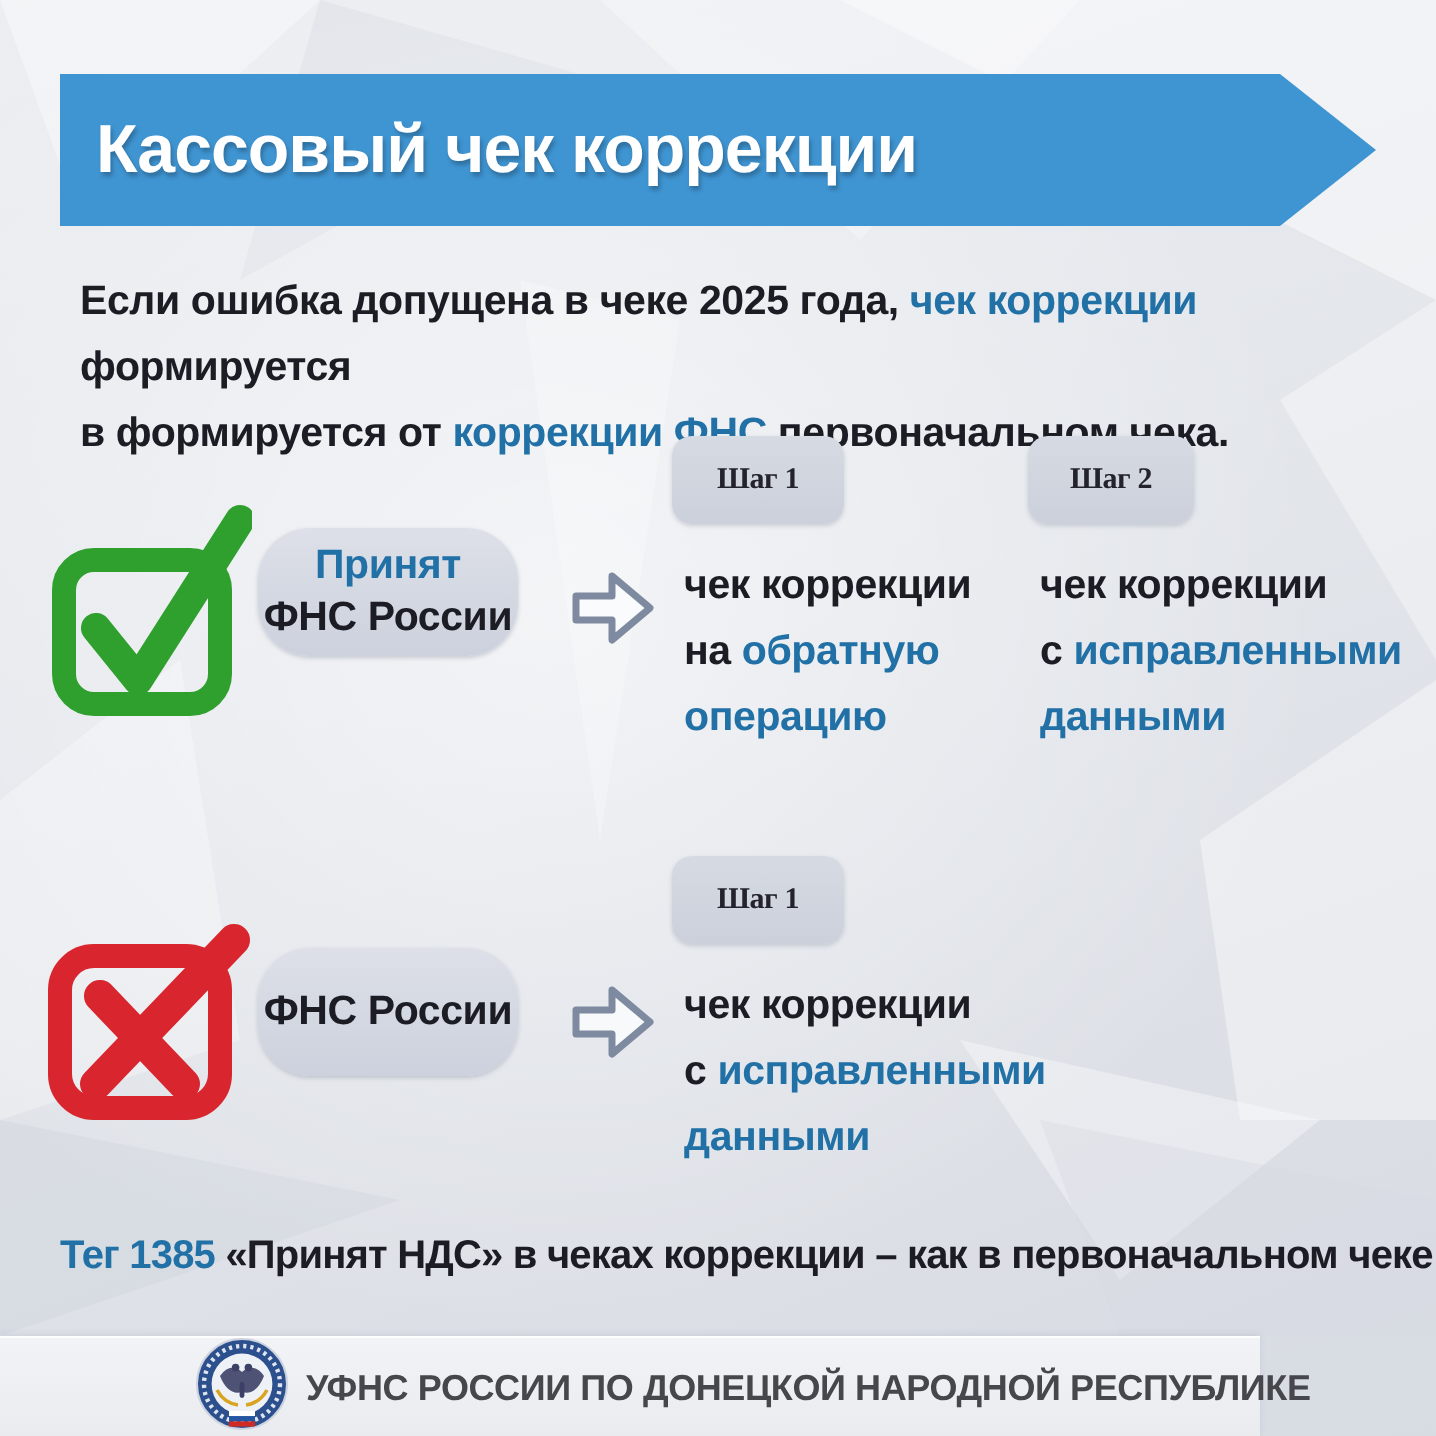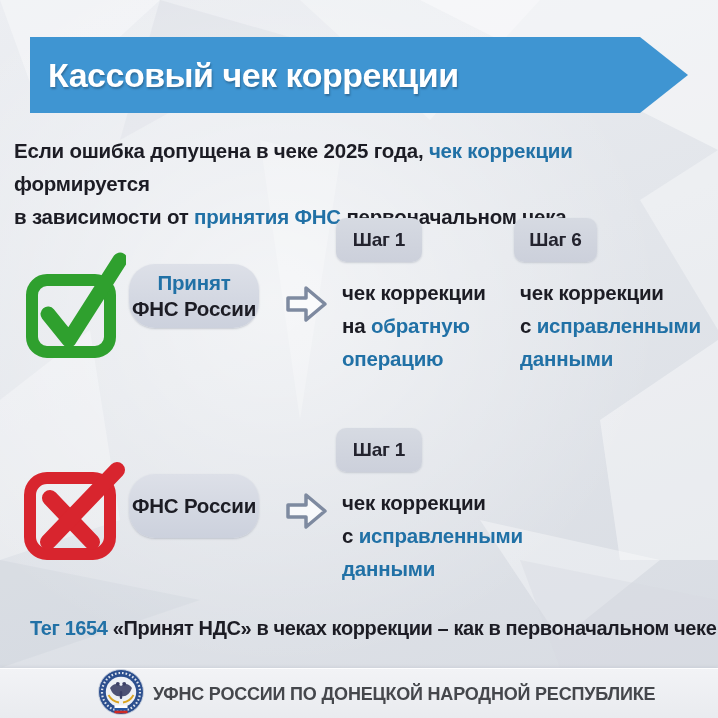--- a/index.html
+++ b/index.html
@@ -24,21 +24,21 @@
     clip-path:polygon(0 0,610px 0,100% 50%,610px 100%,0 100%);
   }
   .banner-title{
     position:absolute;left:48px;top:37px;height:71px;line-height:76px;
     font-size:34px;font-weight:700;color:#fff;letter-spacing:-.5px;
     text-shadow:1px 2px 2px rgba(20,40,60,.35);white-space:nowrap;
   }
 
   
   .intro{
-    position:absolute;left:14px;top:134px;width:672px;
+    position:absolute;left:40px;top:134px;width:672px;
     font-size:20.5px;font-weight:700;line-height:33px;
     color:var(--dark_text,#1c1c24);letter-spacing:-.2px;
   }
   .hl{color:var(--accent_blue,#2171a6);}
 
   
   .status-icon{position:absolute;}
 
   
   .badge{
@@ -50,40 +50,40 @@
     text-align:center;
   }
   .badge .b1{color:var(--accent_blue,#2171a6);}
   .badge .b2{color:var(--dark_text,#1c1c24);}
 
   .step-badge{
     position:absolute;height:44px;border-radius:10px;
     background:linear-gradient(180deg,#d6dae2 0%,var(--step_badge_bg,#ccd0db) 100%);
     box-shadow:0 1px 2px rgba(120,128,145,.3);
     display:flex;align-items:center;justify-content:center;
-    font-size:19px;font-weight:700;color:#23232e;letter-spacing:-.2px;
+    font-size:15px;font-weight:700;color:#23232e;letter-spacing:-.2px;font-family:Liberation Serif, serif;
   }
 
   .step-text{
     position:absolute;font-size:20.5px;font-weight:700;line-height:33px;
     color:var(--dark_text,#1c1c24);letter-spacing:-.2px;
   }
   .step-text .nrm{display:block;}
 
   .flow-arrow{position:absolute;}
 
   
   .footnote{
     position:absolute;left:30px;top:617px;width:680px;white-space:nowrap;
     font-size:20px;font-weight:700;color:var(--dark_text,#1c1c24);letter-spacing:-.4px;
   }
 
   
   .footer{
-    position:absolute;left:0;top:668px;width:718px;height:50px;
+    position:absolute;left:0;top:668px;width:630px;height:50px;
     background:linear-gradient(180deg,#f2f3f6 0%,#e9ebef 100%);
     border-top:1px solid rgba(255,255,255,.9);
     box-shadow:0 -1px 3px rgba(140,146,160,.18);
   }
   .footer-emblem{position:absolute;left:97px;top:-2px;}
   .footer-org{
     position:absolute;left:153px;top:0;height:50px;line-height:50px;
     font-size:18px;font-weight:700;color:var(--footer_text,#45474c);
     letter-spacing:-.2px;white-space:nowrap;
   }
@@ -106,21 +106,21 @@
     <polygon points="260,140 340,160 300,420" fill="rgba(255,255,255,0.25)"></polygon>
     <polygon points="520,560 718,600 718,668 560,668" fill="rgba(214,218,226,0.4)"></polygon>
   </svg>
   <div class="layer" id="glow"></div>
 
   <div class="banner"></div>
   <div class="banner-title">Кассовый чек коррекции</div>
 
   <div class="intro">
     <span>Если ошибка допущена в чеке 2025 года, </span><span class="hl">чек коррекции</span><span> формируется</span><br>
-    <span>в зависимости от </span><span class="hl">принятия ФНС</span><span> первоначальном чека.</span>
+    <span>в формируется от </span><span class="hl">коррекции ФНС</span><span> первоначальном чека.</span>
   </div>
 
   <svg class="status-icon" style="left:22px;top:248px;" width="104" height="112" viewBox="0 0 104 112" aria-hidden="true">
     <rect x="10" y="32" width="78" height="72" rx="15" fill="none" stroke="#2fa02e" stroke-width="12"></rect>
     <path d="M26 66 L47 92 L98 12" fill="none" stroke="#2fa02e" stroke-width="15" stroke-linecap="round" stroke-linejoin="round"></path>
   </svg>
 
   <div class="badge" style="left:129px;top:264px;">
     <span class="b1">Принят</span>
     <span class="b2">ФНС России</span>
@@ -129,21 +129,21 @@
   <svg class="flow-arrow" style="left:283px;top:283px;" width="46" height="42" viewBox="0 0 46 42" aria-hidden="true">
     <path d="M5 15 H23 V5 L42 21 L23 37 V27 H5 Z" fill="rgba(250,251,253,0.85)" stroke="#7e8aa0" stroke-width="3.5" stroke-linejoin="round"></path>
   </svg>
 
   <div class="step-badge" style="left:336px;top:218px;width:86px;">Шаг 1</div>
   <div class="step-text" style="left:342px;top:276px;width:168px;">
     <span class="nrm">чек коррекции</span>
     <span>на </span><span class="hl">обратную операцию</span>
   </div>
 
-  <div class="step-badge" style="left:514px;top:218px;width:83px;">Шаг 6</div>
+  <div class="step-badge" style="left:514px;top:218px;width:83px;">Шаг 2</div>
   <div class="step-text" style="left:520px;top:276px;width:196px;">
     <span class="nrm">чек коррекции</span>
     <span>с </span><span class="hl">исправленными данными</span>
   </div>
 
   <svg class="status-icon" style="left:22px;top:460px;" width="104" height="108" viewBox="0 0 104 108" aria-hidden="true">
     <rect x="8" y="18" width="80" height="76" rx="17" fill="none" stroke="#d8252e" stroke-width="12"></rect>
     <path d="M28 38 L70 82" fill="none" stroke="#d8252e" stroke-width="16" stroke-linecap="round"></path>
     <path d="M26 82 L95 10" fill="none" stroke="#d8252e" stroke-width="16" stroke-linecap="round"></path>
   </svg>
@@ -156,21 +156,21 @@
     <path d="M5 15 H23 V5 L42 21 L23 37 V27 H5 Z" fill="rgba(250,251,253,0.85)" stroke="#7e8aa0" stroke-width="3.5" stroke-linejoin="round"></path>
   </svg>
 
   <div class="step-badge" style="left:336px;top:428px;width:86px;">Шаг 1</div>
   <div class="step-text" style="left:342px;top:486px;width:196px;">
     <span class="nrm">чек коррекции</span>
     <span>с </span><span class="hl">исправленными данными</span>
   </div>
 
   <div class="footnote">
-    <span class="hl">Тег 1654</span><span> «Принят НДС» в чеках коррекции – как в первоначальном чеке</span>
+    <span class="hl">Тег 1385</span><span> «Принят НДС» в чеках коррекции – как в первоначальном чеке</span>
   </div>
 
   <div class="footer">
     <svg class="footer-emblem" width="48" height="52" viewBox="0 0 48 52" aria-hidden="true">
       <circle cx="24" cy="25" r="22.5" fill="#2c4f8e" stroke="#cdd4e0" stroke-width="1"></circle>
       <circle cx="24" cy="25" r="19" fill="none" stroke="#ffffff" stroke-width="2.2" stroke-dasharray="1.6 2.0" opacity="0.85"></circle>
       <circle cx="24" cy="25" r="15.2" fill="#eef1f6"></circle>
       <path d="M13 21 Q18 14 24 19 Q30 14 35 21 Q31 31 24 29 Q17 31 13 21 Z" fill="#3c4066" opacity="0.9"></path>
       <circle cx="20.8" cy="16.8" r="1.9" fill="#3c4066"></circle>
       <circle cx="27.2" cy="16.8" r="1.9" fill="#3c4066"></circle>

